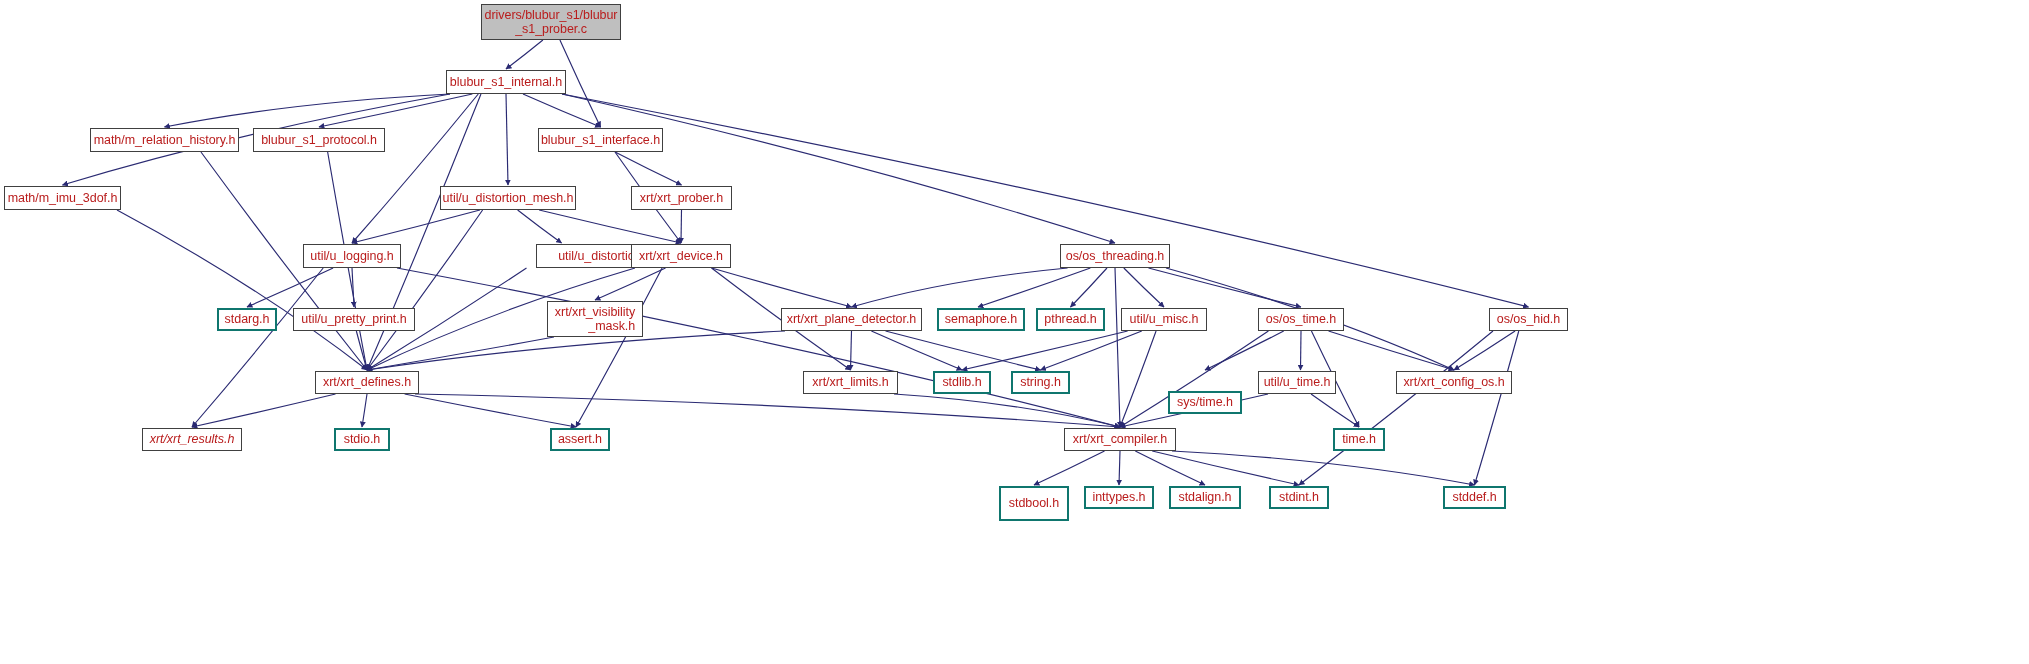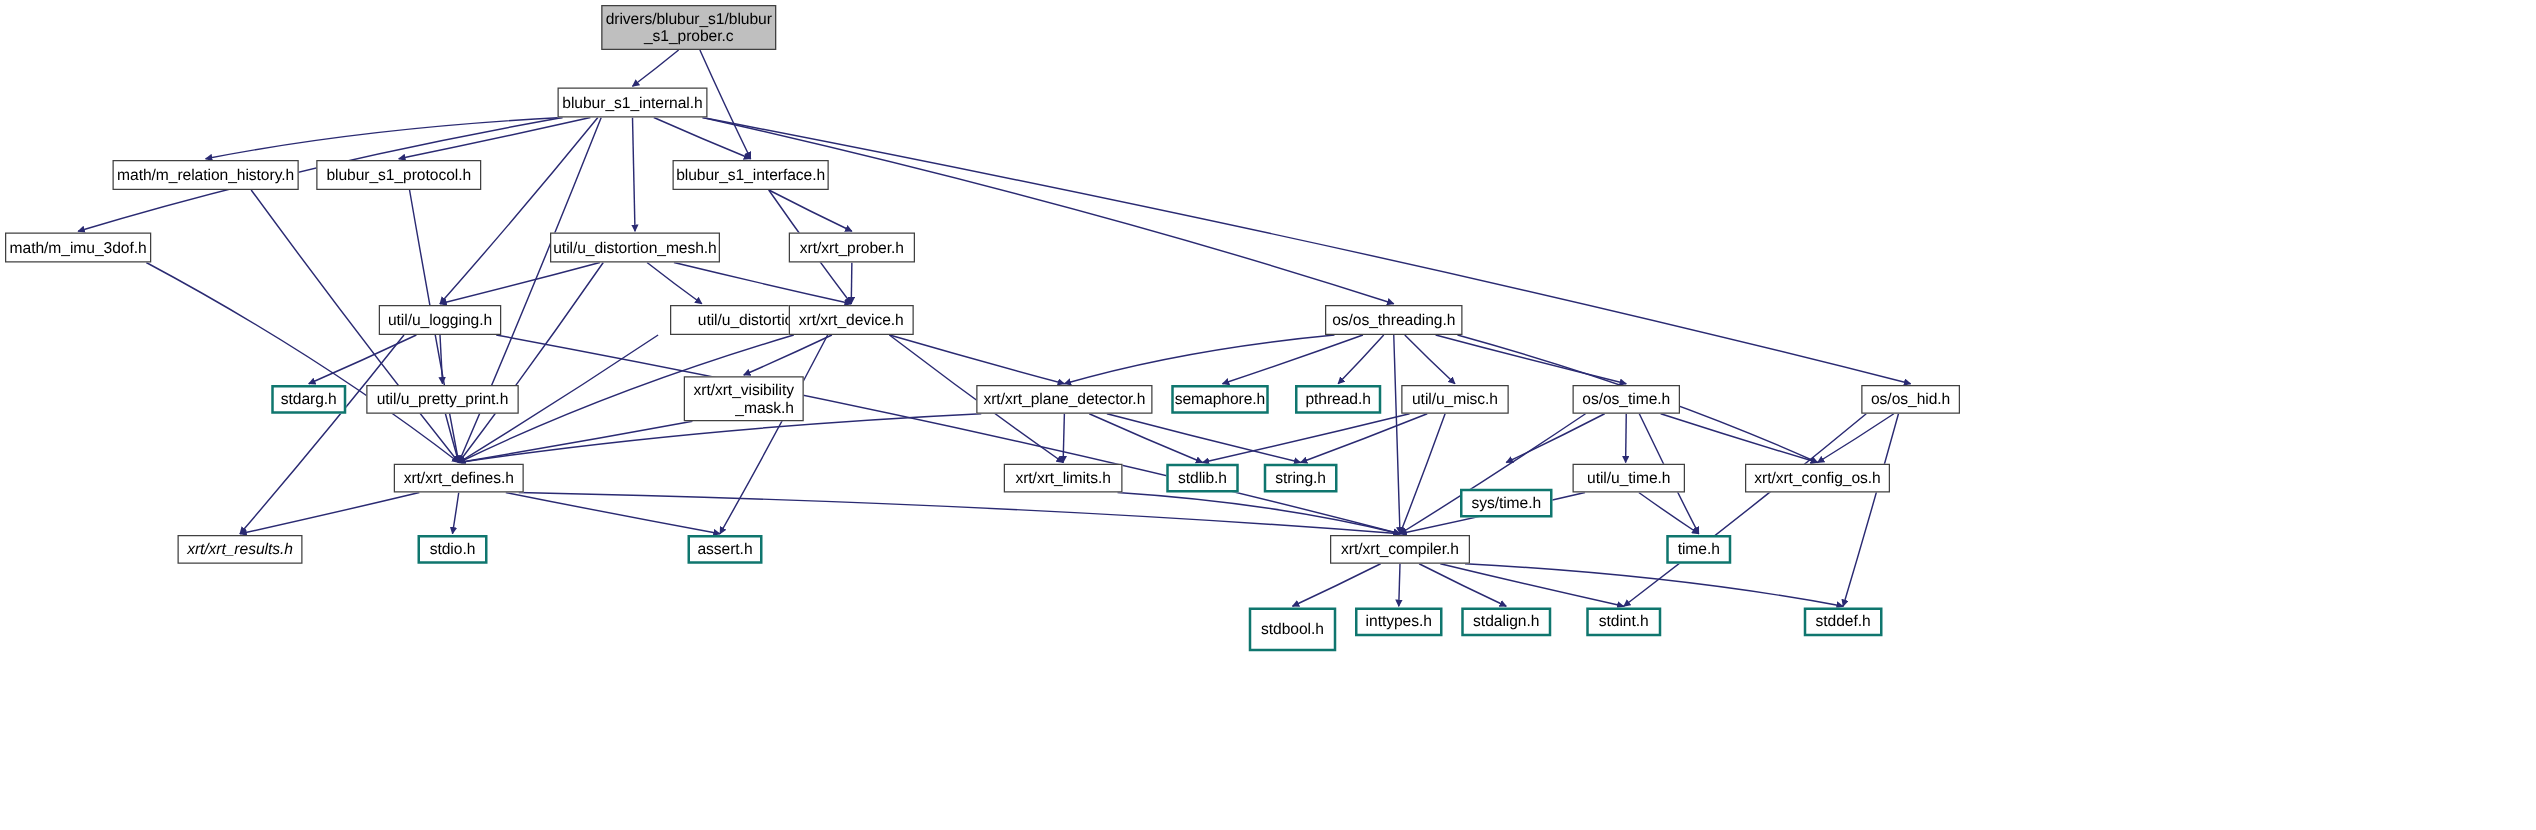--- a/index.html
+++ b/index.html
@@ -25,21 +25,21 @@
   }
   .node {
     position: absolute;
     box-sizing: border-box;
     display: flex;
     align-items: center;
     justify-content: center;
     text-align: center;
     line-height: 1.14;
     font-size: 12.5px;
-    color: #000000;
+    color: #b91c1c;
     background: #ffffff;
     border: 1px solid #000000;
     white-space: pre;
     letter-spacing: -0.05px;
     z-index: 5;
   }
   
   .node.root {
     background: #bfbfbf;
     border: 1px solid #404040;
@@ -150,31 +150,31 @@
       <div class="node local" style="left: 631px; top: 186px; width: 101px; height: 24px;"><span class="node-label">xrt/xrt_prober.h</span></div>
       <div class="node local" style="left: 303px; top: 244px; width: 98px; height: 24px;"><span class="node-label">util/u_logging.h</span></div>
       <div class="node local" style="left: 536px; top: 244px; width: 102px; height: 24px; padding-left: 36px;"><span class="node-label">util/u_distortion.h</span></div>
       <div class="node local" style="left: 631px; top: 244px; width: 100px; height: 24px;"><span class="node-label">xrt/xrt_device.h</span></div>
       <div class="node local" style="left: 1060px; top: 244px; width: 110px; height: 24px;"><span class="node-label">os/os_threading.h</span></div>
       <div class="node system" style="left: 217px; top: 308px; width: 60px; height: 23px;"><span class="node-label">stdarg.h</span></div>
       <div class="node local" style="left: 293px; top: 308px; width: 122px; height: 23px;"><span class="node-label">util/u_pretty_print.h</span></div>
       <div class="node local" style="left: 547px; top: 301px; width: 96px; height: 36px;"><span class="node-label">xrt/xrt_visibility
 _mask.h</span></div>
       <div class="node local" style="left: 781px; top: 308px; width: 141px; height: 23px;"><span class="node-label">xrt/xrt_plane_detector.h</span></div>
-      <div class="node system" style="left: 937px; top: 308px; width: 78px; height: 23px;"><span class="node-label">semaphore.h</span></div>
+      <div class="node system" style="left: 937px; top: 308px; width: 88px; height: 23px;"><span class="node-label">semaphore.h</span></div>
       <div class="node system" style="left: 1036px; top: 308px; width: 69px; height: 23px; justify-content: center;"><span class="node-label">pthread.h</span></div>
       <div class="node local" style="left: 1121px; top: 308px; width: 86px; height: 23px;"><span class="node-label">util/u_misc.h</span></div>
       <div class="node local" style="left: 1258px; top: 308px; width: 86px; height: 23px;"><span class="node-label">os/os_time.h</span></div>
       <div class="node local" style="left: 1489px; top: 308px; width: 79px; height: 23px;"><span class="node-label">os/os_hid.h</span></div>
       <div class="node local" style="left: 315px; top: 371px; width: 104px; height: 23px;"><span class="node-label">xrt/xrt_defines.h</span></div>
       <div class="node local" style="left: 803px; top: 371px; width: 95px; height: 23px;"><span class="node-label">xrt/xrt_limits.h</span></div>
       <div class="node system" style="left: 933px; top: 371px; width: 58px; height: 23px;"><span class="node-label">stdlib.h</span></div>
       <div class="node system" style="left: 1011px; top: 371px; width: 59px; height: 23px;"><span class="node-label">string.h</span></div>
       <div class="node system" style="left: 1168px; top: 391px; width: 74px; height: 23px;"><span class="node-label">sys/time.h</span></div>
-      <div class="node local" style="left: 1258px; top: 371px; width: 90px; height: 23px;"><span class="node-label">util/u_time.h</span></div>
+      <div class="node local" style="left: 1258px; top: 371px; width: 78px; height: 23px;"><span class="node-label">util/u_time.h</span></div>
       <div class="node local" style="left: 1396px; top: 371px; width: 116px; height: 23px;"><span class="node-label">xrt/xrt_config_os.h</span></div>
       <div class="node local" style="left: 142px; top: 428px; width: 100px; height: 23px; font-style: italic;"><span class="node-label">xrt/xrt_results.h</span></div>
       <div class="node system" style="left: 334px; top: 428px; width: 56px; height: 23px;"><span class="node-label">stdio.h</span></div>
       <div class="node system" style="left: 550px; top: 428px; width: 60px; height: 23px;"><span class="node-label">assert.h</span></div>
       <div class="node local" style="left: 1064px; top: 428px; width: 112px; height: 23px;"><span class="node-label">xrt/xrt_compiler.h</span></div>
       <div class="node system" style="left: 1333px; top: 428px; width: 52px; height: 23px;"><span class="node-label">time.h</span></div>
       <div class="node system" style="left: 999px; top: 486px; width: 70px; height: 35px;"><span class="node-label">stdbool.h</span></div>
       <div class="node system" style="left: 1084px; top: 486px; width: 70px; height: 23px;"><span class="node-label">inttypes.h</span></div>
       <div class="node system" style="left: 1169px; top: 486px; width: 72px; height: 23px;"><span class="node-label">stdalign.h</span></div>
       <div class="node system" style="left: 1269px; top: 486px; width: 60px; height: 23px;"><span class="node-label">stdint.h</span></div>

